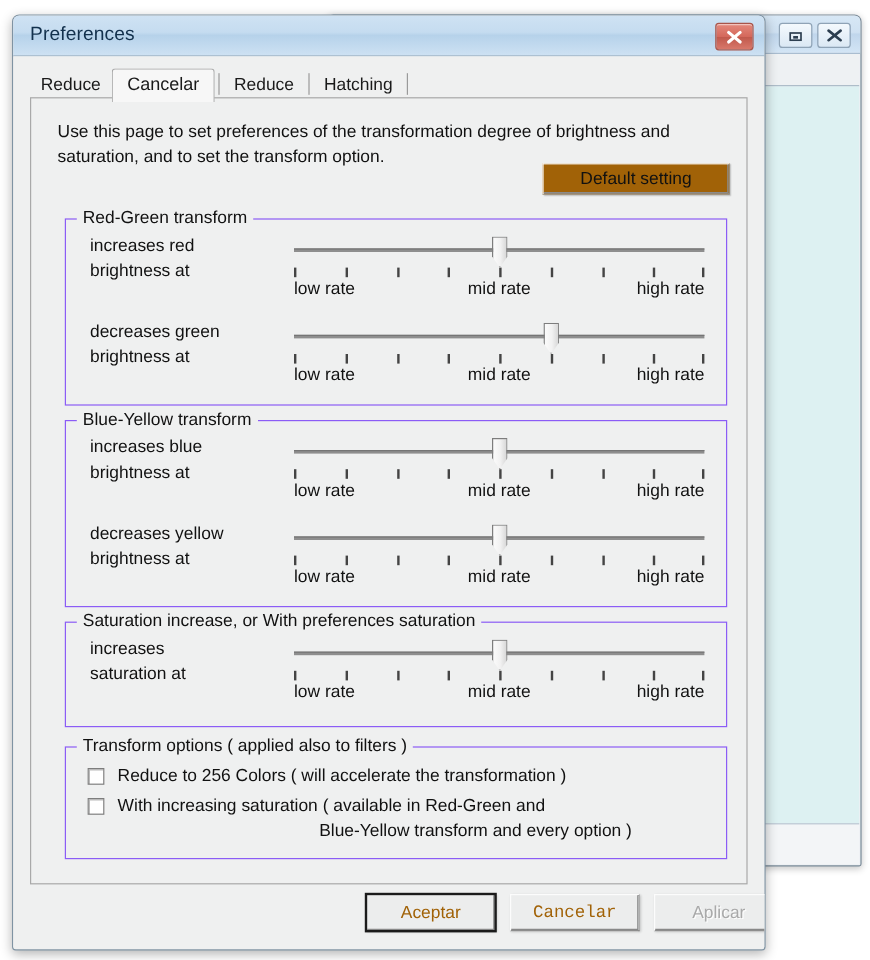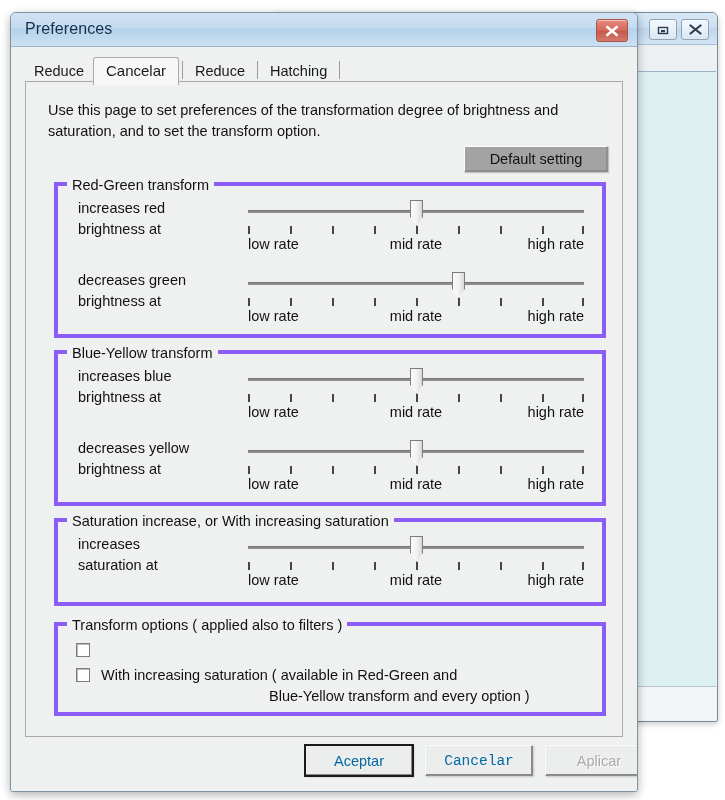--- a/index.html
+++ b/index.html
@@ -191,41 +191,41 @@
     top: 18px;
     right: 18px;
     font-size: 14.5px;
     color: #111;
     line-height: 21px;
   }
 
   .default-btn {
     position: absolute;
     right: 14px;
-    top: 64px;
-    width: 144px;
+    top: 54px;
+    width: 156px;
     height: 26px;
-    background: #a3a3a3;
+    background: #a16207;
     border: 1px solid #909090;
     border-top-color: #fdfdfd;
     border-left-color: #fdfdfd;
     box-shadow: inset -1px -1px 0 #8b8b8b, 1px 1px 1px rgba(0,0,0,0.20);
     font-size: 14.5px;
     color: #111;
     display: flex;
     align-items: center;
     justify-content: center;
     box-sizing: border-box;
     cursor: default;
   }
 
   
   .group {
     position: absolute;
-    border: 4px solid #8b5cf6;
+    border: 1px solid #8b5cf6;
     box-sizing: border-box;
     background: transparent;
   }
   .group > .legend {
     position: absolute;
     left: 9px;
     top: -9px;
     background: #eff0f0;
     padding: 0 5px;
     font-size: 14.5px;
@@ -350,21 +350,21 @@
     position: absolute;
     top: 2px;
     width: 108px;
     height: 31px;
     background: #eceded;
     border: 1px solid #8d8d8d;
     border-top-color: #fcfcfc;
     border-left-color: #fcfcfc;
     box-shadow: inset -1px -1px 0 #888, 1px 1px 2px rgba(0,0,0,0.18);
     font-size: 14.5px;
-    color: #0369a1;
+    color: #a16207;
     display: flex;
     align-items: center;
     justify-content: center;
     box-sizing: border-box;
     cursor: default;
   }
   .btn.default-focus {
     outline: 2px solid #1b1b1b;
     outline-offset: -1px;
   }
@@ -535,21 +535,21 @@
               <div class="scale">
                 <span class="s-low">low rate</span>
                 <span class="s-mid">mid rate</span>
                 <span class="s-high">high rate</span>
               </div>
             </div>
           </div>
         </fieldset>
 
         <fieldset class="group" id="grp-sat">
-          <div class="legend">Saturation increase, or With increasing saturation</div>
+          <div class="legend">Saturation increase, or With preferences saturation</div>
 
           <div class="srow" style="top:8px;">
             <div class="lbl">increases<br>saturation at</div>
             <div class="slider">
               <div class="track"></div>
               <div class="ticks">
                   <i style="left: 0%;"></i>
                   <i style="left: 12.5%;"></i>
                   <i style="left: 25%;"></i>
                   <i style="left: 37.5%;"></i>
@@ -567,20 +567,23 @@
               </div>
             </div>
           </div>
         </fieldset>
 
         <fieldset class="group" id="grp-opt">
           <div class="legend">Transform options ( applied also to filters )</div>
 
           <div class="cbrow" style="top:14px;">
             <span class="cbox"></span>
+            <span class="cbtext">
+              <span>Reduce to 256 Colors ( will accelerate the transformation )</span>
+            </span>
           </div>
 
           <div class="cbrow" style="top:39px;">
             <span class="cbox"></span>
             <span class="cbtext">
               <span>With increasing saturation ( available in Red-Green and</span>
               <span class="indent">Blue-Yellow transform and every option )</span>
             </span>
           </div>
         </fieldset>

